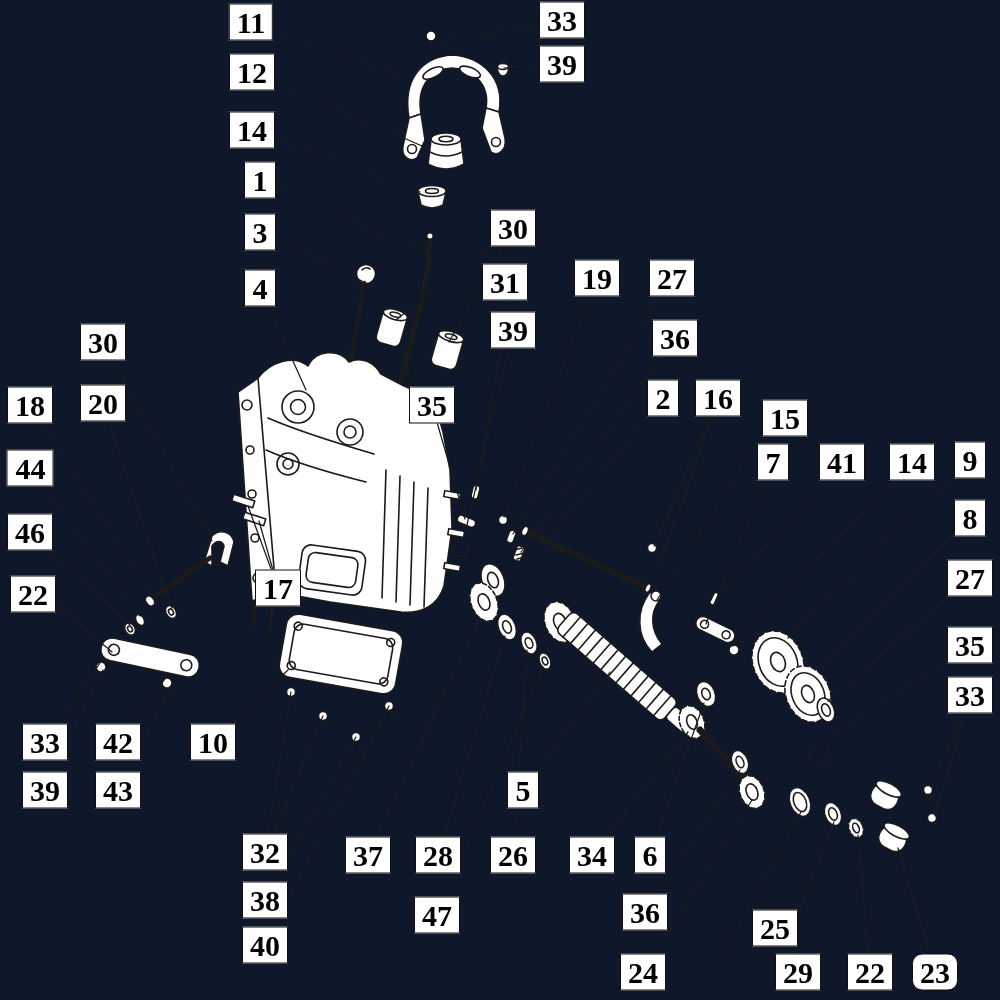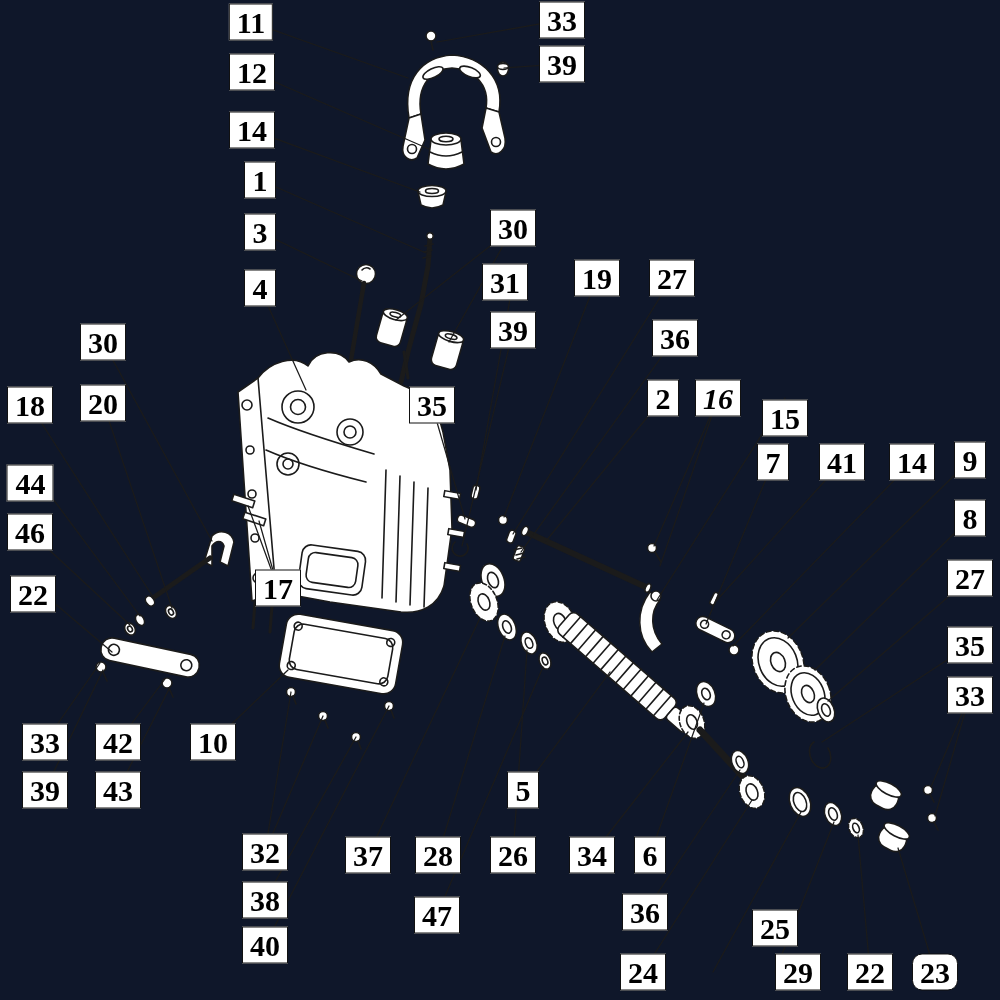--- a/index.html
+++ b/index.html
@@ -377,31 +377,31 @@
       <div class="callout" style="left: 260px; top: 180px;">1</div>
       <div class="callout" style="left: 260px; top: 232px;">3</div>
       <div class="callout" style="left: 513px; top: 228px;">30</div>
       <div class="callout" style="left: 505px; top: 282px; text-align: right;">31</div>
       <div class="callout" style="left: 513px; top: 330px;">39</div>
       <div class="callout" style="left: 597px; top: 278px;">19</div>
       <div class="callout" style="left: 672px; top: 278px;">27</div>
       <div class="callout" style="left: 260px; top: 288px;">4</div>
       <div class="callout" style="left: 675px; top: 338px;">36</div>
       <div class="callout" style="left: 663px; top: 398px;">2</div>
-      <div class="callout" style="left: 718px; top: 398px; font-style: italic;">16</div>
+      <div class="callout" style="left: 718px; top: 398px;">16</div>
       <div class="callout" style="left: 785px; top: 418px;">15</div>
       <div class="callout" style="left: 103px; top: 342px;">30</div>
       <div class="callout" style="left: 103px; top: 403px;">20</div>
       <div class="callout" style="left: 30px; top: 405px;">18</div>
       <div class="callout" style="left: 432px; top: 405px;">35</div>
       <div class="callout" style="left: 773px; top: 462px;">7</div>
       <div class="callout" style="left: 842px; top: 462px;">41</div>
       <div class="callout" style="left: 912px; top: 462px;">14</div>
       <div class="callout" style="left: 970px; top: 460px;">9</div>
-      <div class="callout" style="left: 30px; top: 483px; padding-left: 8px;">44</div>
+      <div class="callout" style="left: 30px; top: 468px; padding-left: 8px;">44</div>
       <div class="callout" style="left: 970px; top: 518px;">8</div>
       <div class="callout" style="left: 30px; top: 532px;">46</div>
       <div class="callout" style="left: 970px; top: 578px;">27</div>
       <div class="callout" style="left: 33px; top: 594px;">22</div>
       <div class="callout" style="left: 278px; top: 588px;">17</div>
       <div class="callout" style="left: 970px; top: 645px;">35</div>
       <div class="callout" style="left: 970px; top: 695px;">33</div>
       <div class="callout" style="left: 45px; top: 742px;">33</div>
       <div class="callout" style="left: 45px; top: 790px;">39</div>
       <div class="callout" style="left: 118px; top: 742px;">42</div>

